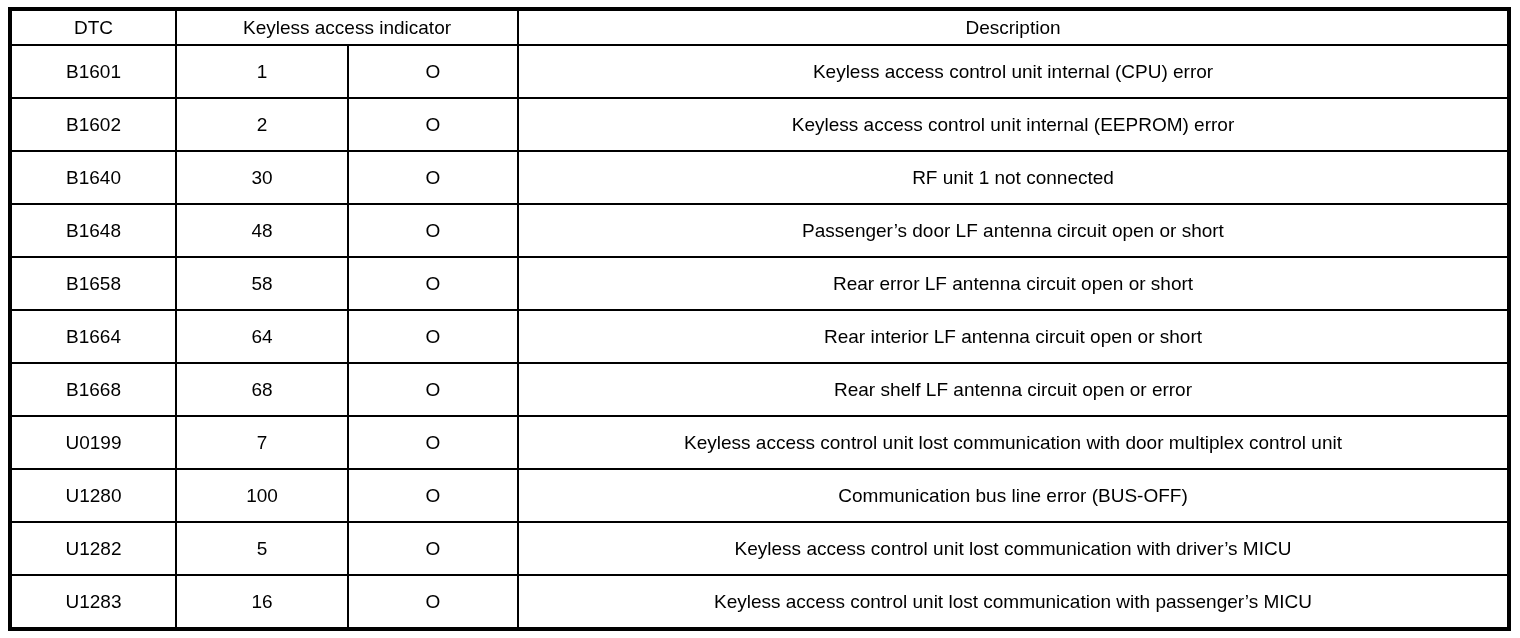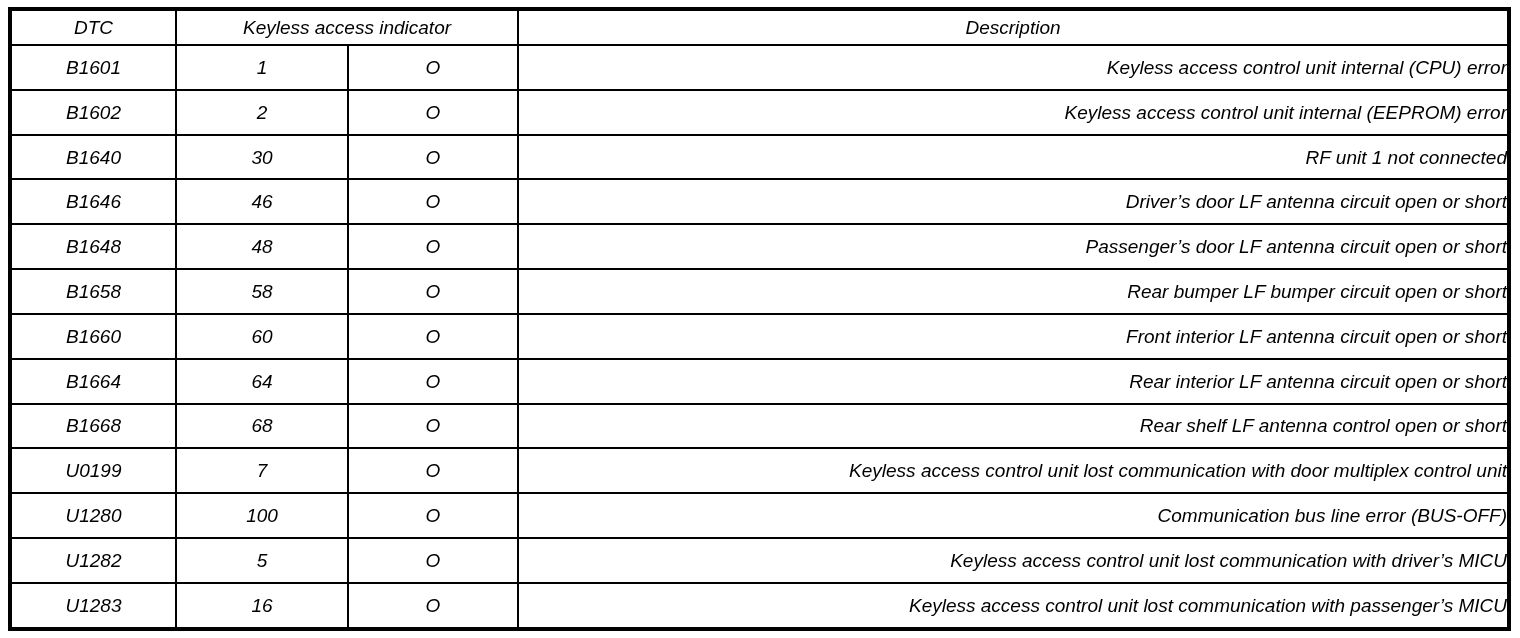--- a/index.html
+++ b/index.html
@@ -22,38 +22,37 @@
     position: absolute;
     left: 8px;
     top: 7px;
     width: 1503px;
     height: 624px;
     border-collapse: collapse;
     table-layout: fixed;
     border: 4px solid #000000;
     background: #ffffff;
     color: #000000;
-    font-style: italic;
   }
   table.dtc-table th,
   table.dtc-table td {
     border: 2px solid #000000;
     font-size: 19px;
     font-weight: 400;
     line-height: 1;
     padding: 0;
     height: 33px;
     white-space: nowrap;
     overflow: hidden;
     color: #000000;
   }
   table.dtc-table th { font-weight: 400; }
   .center { text-align: center; }
   .desc {
-    text-align: right;
+    text-align: center;
     padding-left: 5px;
   }
   .symbol-cell { font-size: 20px; }
 </style>
 </head>
 <body>
 
 <div class="page">
   <table class="dtc-table">
     <colgroup>
@@ -82,54 +81,42 @@
           <td class="center symbol-cell">O</td>
           <td class="desc">Keyless access control unit internal (EEPROM) error</td>
         </tr>
         <tr>
           <td class="center">B1640</td>
           <td class="center">30</td>
           <td class="center symbol-cell">O</td>
           <td class="desc">RF unit 1 not connected</td>
         </tr>
         <tr>
-          <td class="center">B1646</td>
-          <td class="center">46</td>
-          <td class="center symbol-cell">O</td>
-          <td class="desc">Driver’s door LF antenna circuit open or short</td>
-        </tr>
-        <tr>
           <td class="center">B1648</td>
           <td class="center">48</td>
           <td class="center symbol-cell">O</td>
           <td class="desc">Passenger’s door LF antenna circuit open or short</td>
         </tr>
         <tr>
           <td class="center">B1658</td>
           <td class="center">58</td>
           <td class="center symbol-cell">O</td>
-          <td class="desc">Rear bumper LF bumper circuit open or short</td>
-        </tr>
-        <tr>
-          <td class="center">B1660</td>
-          <td class="center">60</td>
-          <td class="center symbol-cell">O</td>
-          <td class="desc">Front interior LF antenna circuit open or short</td>
+          <td class="desc">Rear error LF antenna circuit open or short</td>
         </tr>
         <tr>
           <td class="center">B1664</td>
           <td class="center">64</td>
           <td class="center symbol-cell">O</td>
           <td class="desc">Rear interior LF antenna circuit open or short</td>
         </tr>
         <tr>
           <td class="center">B1668</td>
           <td class="center">68</td>
           <td class="center symbol-cell">O</td>
-          <td class="desc">Rear shelf LF antenna control open or short</td>
+          <td class="desc">Rear shelf LF antenna circuit open or error</td>
         </tr>
         <tr>
           <td class="center">U0199</td>
           <td class="center">7</td>
           <td class="center symbol-cell">O</td>
           <td class="desc">Keyless access control unit lost communication with door multiplex control unit</td>
         </tr>
         <tr>
           <td class="center">U1280</td>
           <td class="center">100</td>

